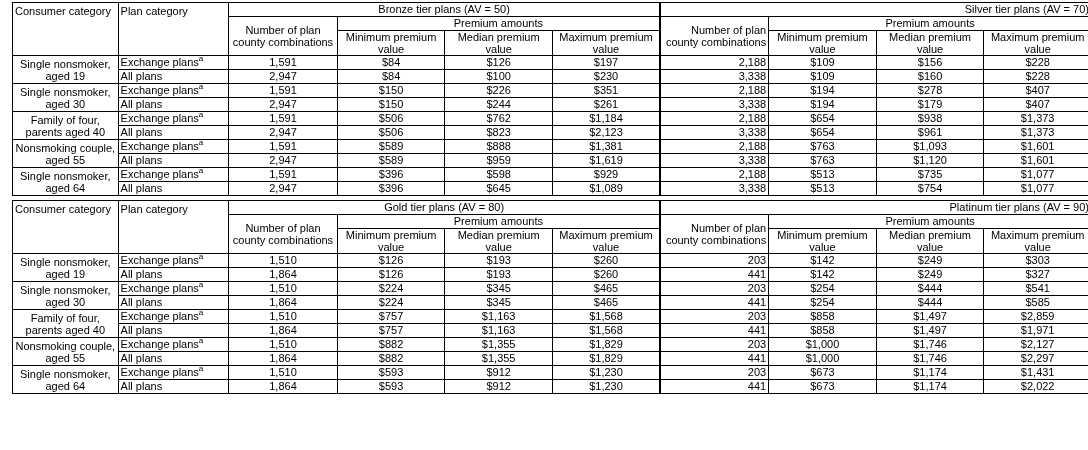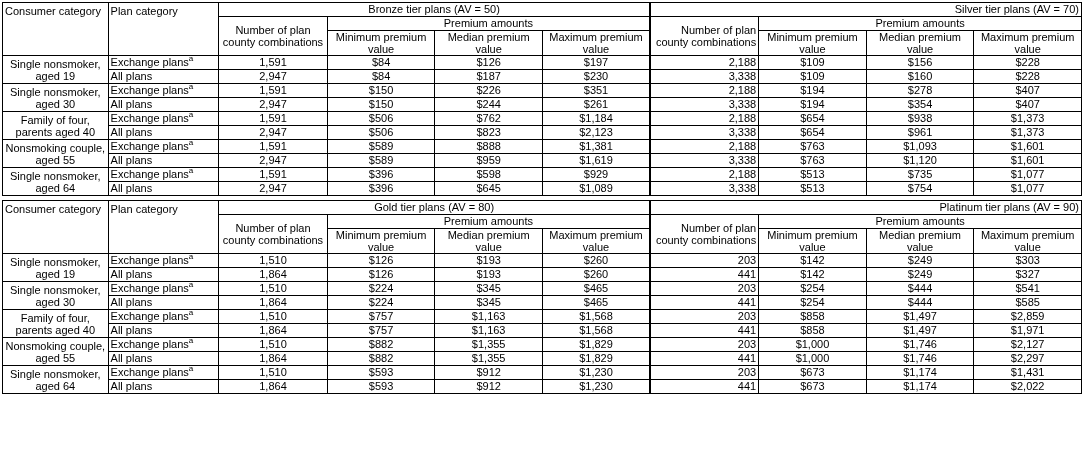--- a/index.html
+++ b/index.html
@@ -13,21 +13,21 @@
     font-family: "Liberation Sans", sans-serif;
     font-size: 11px;
     color: #000000;
     overflow: hidden;
   }
   .page {
     width: 1088px;
     height: 388px;
     position: relative;
     box-sizing: border-box;
-    padding: 2px 2px 0 2px;
+    padding: 2px 2px 0 12px;
   }
   table.tbl {
     border-collapse: collapse;
     table-layout: fixed;
     width: 1080px;
     margin: 0;
   }
   table.tbl + table.tbl {
     margin-top: 4px;
   }
@@ -105,21 +105,21 @@
             <td class="c-center">$197</td>
             <td class="c-center thickline">2,188</td>
             <td class="c-center">$109</td>
             <td class="c-center">$156</td>
             <td class="c-center">$228</td>
           </tr>
           <tr>
             <td class="c-left"><span>All plans</span></td>
             <td class="c-center">2,947</td>
             <td class="c-center">$84</td>
-            <td class="c-center">$187</td>
+            <td class="c-center">$100</td>
             <td class="c-center">$230</td>
             <td class="c-center thickline">3,338</td>
             <td class="c-center">$109</td>
             <td class="c-center">$160</td>
             <td class="c-center">$228</td>
           </tr>
           <tr>
             <td class="consumer-cell" rowspan="2" style="line-height: 12px;">Single nonsmoker, aged 30</td>
             <td class="c-left"><span>Exchange plans</span><sup>a</sup></td>
             <td class="c-center">1,591</td>
@@ -132,21 +132,21 @@
             <td class="c-center">$407</td>
           </tr>
           <tr>
             <td class="c-left"><span>All plans</span></td>
             <td class="c-center">2,947</td>
             <td class="c-center">$150</td>
             <td class="c-center">$244</td>
             <td class="c-center">$261</td>
             <td class="c-center thickline">3,338</td>
             <td class="c-center">$194</td>
-            <td class="c-center">$354</td>
+            <td class="c-center">$179</td>
             <td class="c-center">$407</td>
           </tr>
           <tr>
             <td class="consumer-cell" rowspan="2" style="line-height: 12px;">Family of four, parents aged 40</td>
             <td class="c-left"><span>Exchange plans</span><sup>a</sup></td>
             <td class="c-center">1,591</td>
             <td class="c-center">$506</td>
             <td class="c-center">$762</td>
             <td class="c-center">$1,184</td>
             <td class="c-center thickline">2,188</td>

